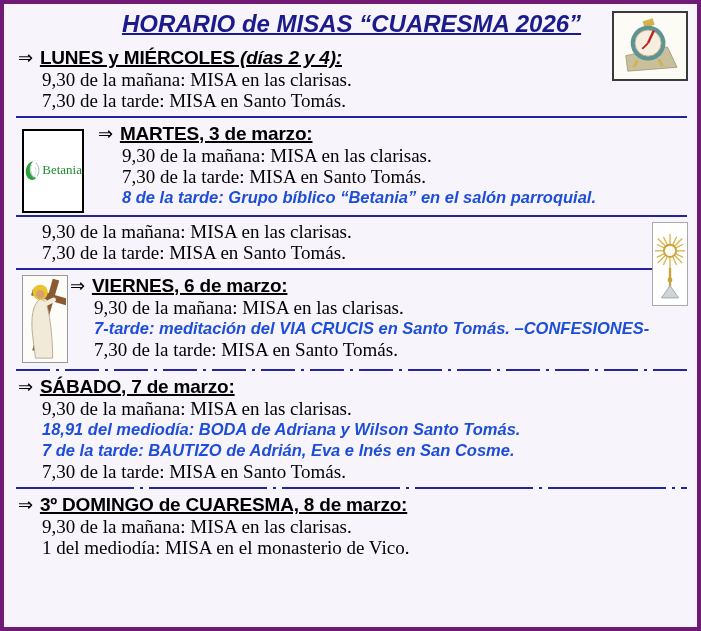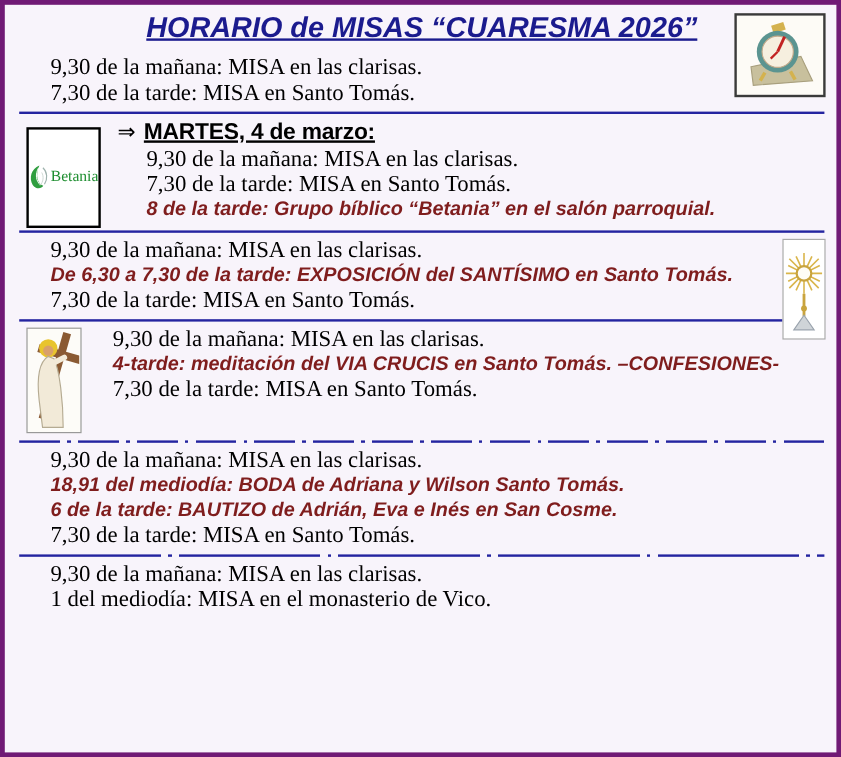--- a/index.html
+++ b/index.html
@@ -26,21 +26,21 @@
   .sec-head{font-weight:bold;font-size:19px;letter-spacing:-0.2px;color:#000;line-height:23px;white-space:nowrap;}
   .arrow{font-family:"DejaVu Sans",sans-serif;font-weight:normal;font-size:18px;margin-right:7px;}
   .head-u{text-decoration:underline;text-decoration-thickness:2px;}
   .head-it{font-style:italic;}
   .lines{padding-left:24px;font-family:"Liberation Serif",serif;font-size:19px;color:#000;}
   .line{line-height:21px;white-space:nowrap;}
   .seg-b{font-weight:normal;}
   .seg-r{font-weight:normal;}
   .line.red{
     font-family:"Liberation Sans",sans-serif;font-style:italic;font-weight:bold;
-    font-size:16.5px;color:#7f1d1d;line-height:21px;
+    font-size:16.5px;color:#1d4ed8;line-height:21px;
   }
   
   .sep{height:2px;margin:3px 2px 3px 2px;}
   .sep.solid{background:#2424a0;}
   .sep.dashdot{background:repeating-linear-gradient(90deg,#2424a0 0 34px,transparent 34px 40px,#2424a0 40px 43px,transparent 43px 49px);}
   .sep.longdash{background:repeating-linear-gradient(90deg,#2424a0 0 118px,transparent 118px 124px,#2424a0 124px 127px,transparent 127px 133px);}
   
   .section.martes{padding-left:84px;min-height:88px;}
   .logo-box{
     position:absolute;left:8px;top:8px;width:62px;height:84px;
@@ -77,39 +77,42 @@
       <circle cx="30" cy="27" r="18" fill="#5b9490"></circle>
       <circle cx="30" cy="27" r="13.5" fill="#f6efdf" stroke="#c3a98a" stroke-width="1"></circle>
       <line x1="30" y1="27" x2="36" y2="14" stroke="#c22222" stroke-width="2.5"></line>
       <line x1="30" y1="27" x2="24" y2="33" stroke="#c22222" stroke-width="2"></line>
       <line x1="19" y1="45" x2="15" y2="52" stroke="#d4b24e" stroke-width="3"></line>
       <line x1="41" y1="44" x2="45" y2="51" stroke="#d4b24e" stroke-width="3"></line>
     </svg>
   </div>
 
   <div class="section">
+    <div class="sec-head">
+      <span class="arrow">⇒</span><span class="head-u"><span>LUNES y MIÉRCOLES</span><span class="head-it"> (días 2 y 4):</span></span>
+    </div>
     <div class="lines">
         <div class="line mass"><span class="seg-b">9,30 de la mañana</span><span class="seg-r">: </span><span class="seg-b">MISA</span><span class="seg-r"> en las </span><span class="seg-b">clarisas</span><span class="seg-r">.</span></div>
         <div class="line mass"><span class="seg-b">7,30 de la tarde</span><span class="seg-r">: </span><span class="seg-b">MISA</span><span class="seg-r"> en </span><span class="seg-b">Santo Tomás</span><span class="seg-r">.</span></div>
       </div>
   </div>
   <div class="sep solid"></div>
 
   <div class="section martes">
     <div class="logo-box">
       <svg width="56" height="64" viewBox="0 0 56 66">
         <path d="M27,2 C6,10 0,34 10,52 C18,64 33,62 37,54 C22,48 16,28 27,2 Z" fill="#2f9e3f"></path>
         <path d="M25,8 C16,24 18,42 30,52" stroke="#ffffff" stroke-width="2.5" fill="none"></path>
         <path d="M36,8 C47,18 49,36 40,50" stroke="#9fb3ae" stroke-width="3" fill="none"></path>
         <path d="M33,20 C39,30 37,44 29,53" stroke="#c2cfc9" stroke-width="2" fill="none"></path>
       </svg>
       <div class="logo-label">Betania</div>
     </div>
     <div class="sec-head">
-      <span class="arrow">⇒</span><span class="head-u">MARTES, 4 de marzo:</span>
+      <span class="arrow">⇒</span><span class="head-u">MARTES, 3 de marzo:</span>
     </div>
     <div class="lines">
         <div class="line mass"><span class="seg-b">9,30 de la mañana</span><span class="seg-r">: </span><span class="seg-b">MISA</span><span class="seg-r"> en las </span><span class="seg-b">clarisas</span><span class="seg-r">.</span></div>
         <div class="line mass"><span class="seg-b">7,30 de la tarde</span><span class="seg-r">: </span><span class="seg-b">MISA</span><span class="seg-r"> en </span><span class="seg-b">Santo Tomás</span><span class="seg-r">.</span></div>
         <div class="line red">8 de la tarde: Grupo bíblico “Betania” en el salón parroquial.</div>
       </div>
   </div>
   <div class="sep solid"></div>
 
   <div class="section jueves">
@@ -134,57 +137,65 @@
             <line x1="17" y1="26" x2="10" y2="41"></line>
         </g>
         <circle cx="17" cy="26" r="6.5" fill="#fffdf5" stroke="#c9a43e" stroke-width="2"></circle>
         <line x1="17" y1="44" x2="17" y2="64" stroke="#c9a43e" stroke-width="2.5"></line>
         <circle cx="17" cy="57" r="2.6" fill="#c9a43e"></circle>
         <path d="M8,76 L17,63 L26,76 Z" fill="#cfd4d8" stroke="#9aa3ad" stroke-width="1"></path>
       </svg>
     </div>
     <div class="lines">
         <div class="line mass"><span class="seg-b">9,30 de la mañana</span><span class="seg-r">: </span><span class="seg-b">MISA</span><span class="seg-r"> en las </span><span class="seg-b">clarisas</span><span class="seg-r">.</span></div>
-        <div class="line red">De 6,30 a 7,30 de la tarde: EXPOSICIÓN del SANTÍSIMO en Santo Tomás.</div>
         <div class="line mass"><span class="seg-b">7,30 de la tarde</span><span class="seg-r">: </span><span class="seg-b">MISA</span><span class="seg-r"> en </span><span class="seg-b">Santo Tomás</span><span class="seg-r">.</span></div>
       </div>
   </div>
   <div class="sep solid"></div>
 
   <div class="section viernes">
     <div class="jesus-box">
       <svg width="42" height="84" viewBox="0 0 44 86">
         <g transform="rotate(16 22 40)">
           <rect x="19" y="0" width="7" height="78" fill="#8a5a33"></rect>
           <rect x="2" y="16" width="40" height="7" fill="#8a5a33"></rect>
         </g>
         <circle cx="17" cy="15" r="8" fill="#e8c42e"></circle>
         <circle cx="17" cy="17" r="4.5" fill="#d9a06a"></circle>
         <path d="M17,22 C9,27 7,42 9,60 L12,84 L30,84 C30,62 27,34 22,24 Z" fill="#f2ead8" stroke="#b5ab92" stroke-width="1"></path>
         <path d="M17,30 L31,23" stroke="#f2ead8" stroke-width="5" stroke-linecap="round"></path>
       </svg>
     </div>
-    <div class="lines">
-        <div class="line mass"><span class="seg-b">9,30 de la mañana</span><span class="seg-r">: </span><span class="seg-b">MISA</span><span class="seg-r"> en las </span><span class="seg-b">clarisas</span><span class="seg-r">.</span></div>
-        <div class="line red">4-tarde: meditación del VIA CRUCIS en Santo Tomás. –CONFESIONES-</div>
+    <div class="sec-head">
+      <span class="arrow">⇒</span><span class="head-u">VIERNES, 6 de marzo:</span>
+    </div>
+    <div class="lines">
+        <div class="line mass"><span class="seg-b">9,30 de la mañana</span><span class="seg-r">: </span><span class="seg-b">MISA</span><span class="seg-r"> en las </span><span class="seg-b">clarisas</span><span class="seg-r">.</span></div>
+        <div class="line red">7-tarde: meditación del VIA CRUCIS en Santo Tomás. –CONFESIONES-</div>
         <div class="line mass"><span class="seg-b">7,30 de la tarde</span><span class="seg-r">: </span><span class="seg-b">MISA</span><span class="seg-r"> en </span><span class="seg-b">Santo Tomás</span><span class="seg-r">.</span></div>
       </div>
   </div>
   <div class="sep dashdot"></div>
 
   <div class="section">
+    <div class="sec-head">
+      <span class="arrow">⇒</span><span class="head-u">SÁBADO, 7 de marzo:</span>
+    </div>
     <div class="lines">
         <div class="line mass"><span class="seg-b">9,30 de la mañana</span><span class="seg-r">: </span><span class="seg-b">MISA</span><span class="seg-r"> en las </span><span class="seg-b">clarisas</span><span class="seg-r">.</span></div>
         <div class="line red">18,91 del mediodía: BODA de Adriana y Wilson Santo Tomás.</div>
-        <div class="line red">6 de la tarde: BAUTIZO de Adrián, Eva e Inés en San Cosme.</div>
+        <div class="line red">7 de la tarde: BAUTIZO de Adrián, Eva e Inés en San Cosme.</div>
         <div class="line mass"><span class="seg-b">7,30 de la tarde</span><span class="seg-r">: </span><span class="seg-b">MISA</span><span class="seg-r"> en </span><span class="seg-b">Santo Tomás</span><span class="seg-r">.</span></div>
       </div>
   </div>
   <div class="sep longdash"></div>
 
   <div class="section">
+    <div class="sec-head">
+      <span class="arrow">⇒</span><span class="head-u">3º DOMINGO de CUARESMA, 8 de marzo:</span>
+    </div>
     <div class="lines">
         <div class="line mass"><span class="seg-b">9,30 de la mañana</span><span class="seg-r">: </span><span class="seg-b">MISA</span><span class="seg-r"> en las </span><span class="seg-b">clarisas</span><span class="seg-r">.</span></div>
         <div class="line mass"><span class="seg-b">1 del mediodía</span><span class="seg-r">: </span><span class="seg-b">MISA</span><span class="seg-r"> en el </span><span class="seg-b">monasterio de Vico</span><span class="seg-r">.</span></div>
       </div>
   </div>
 
 </div>
 
 </body></html>

